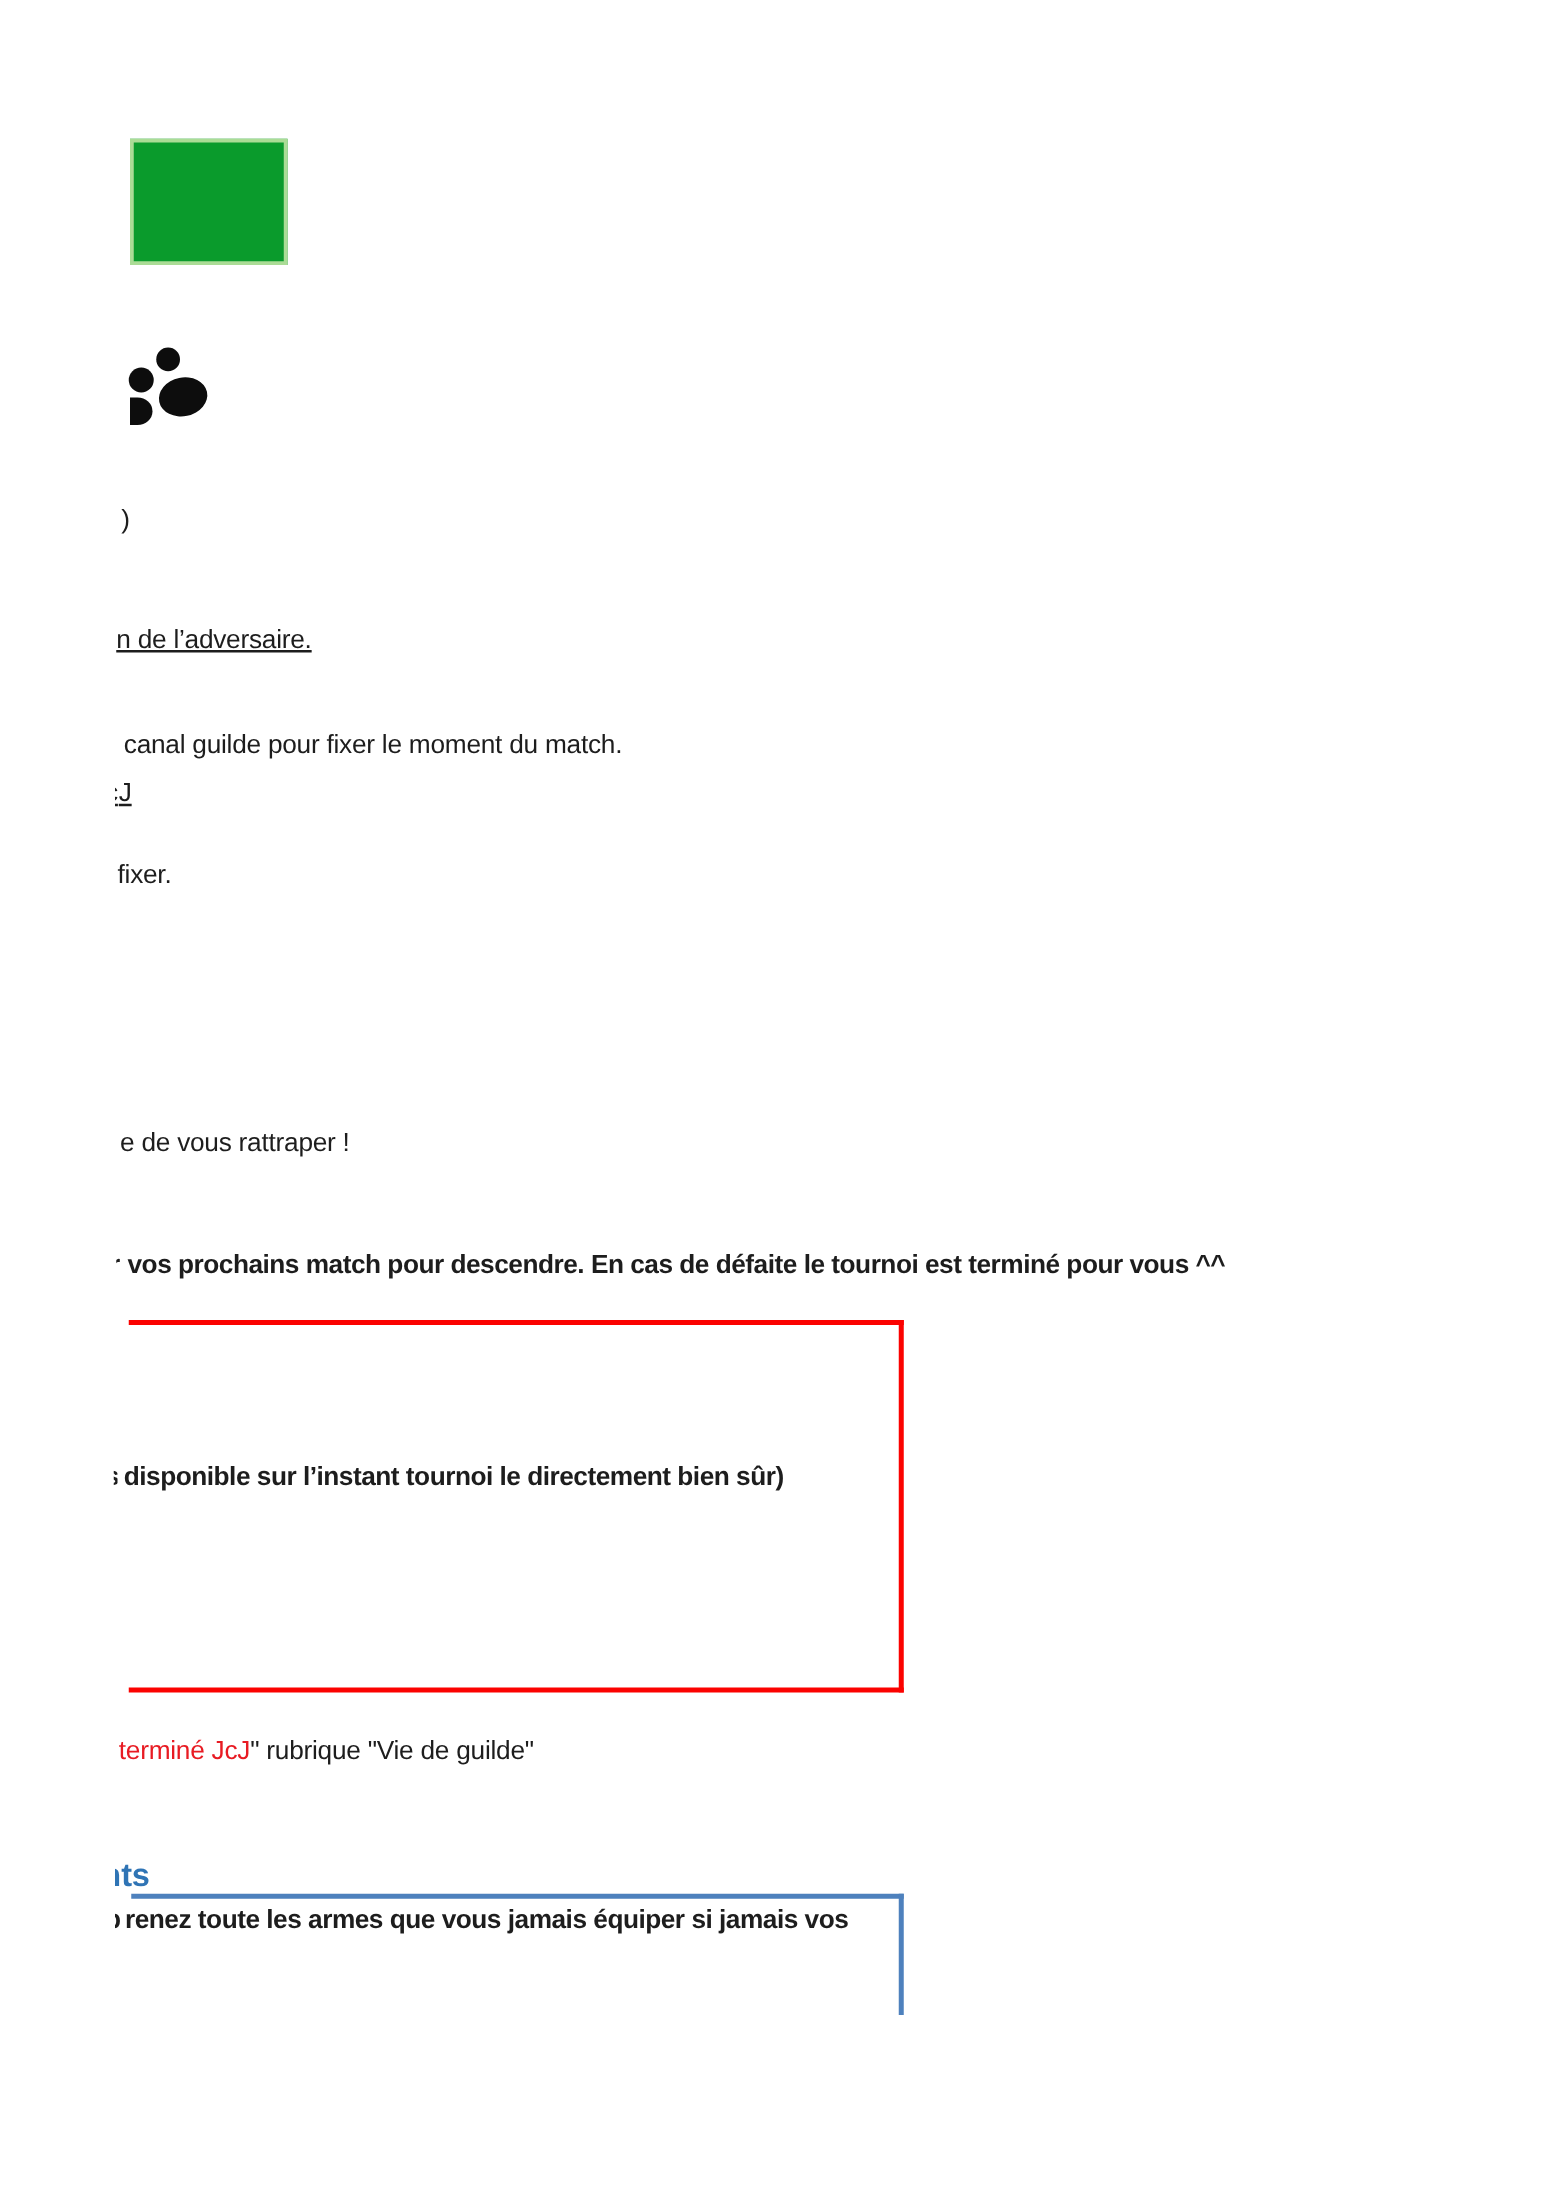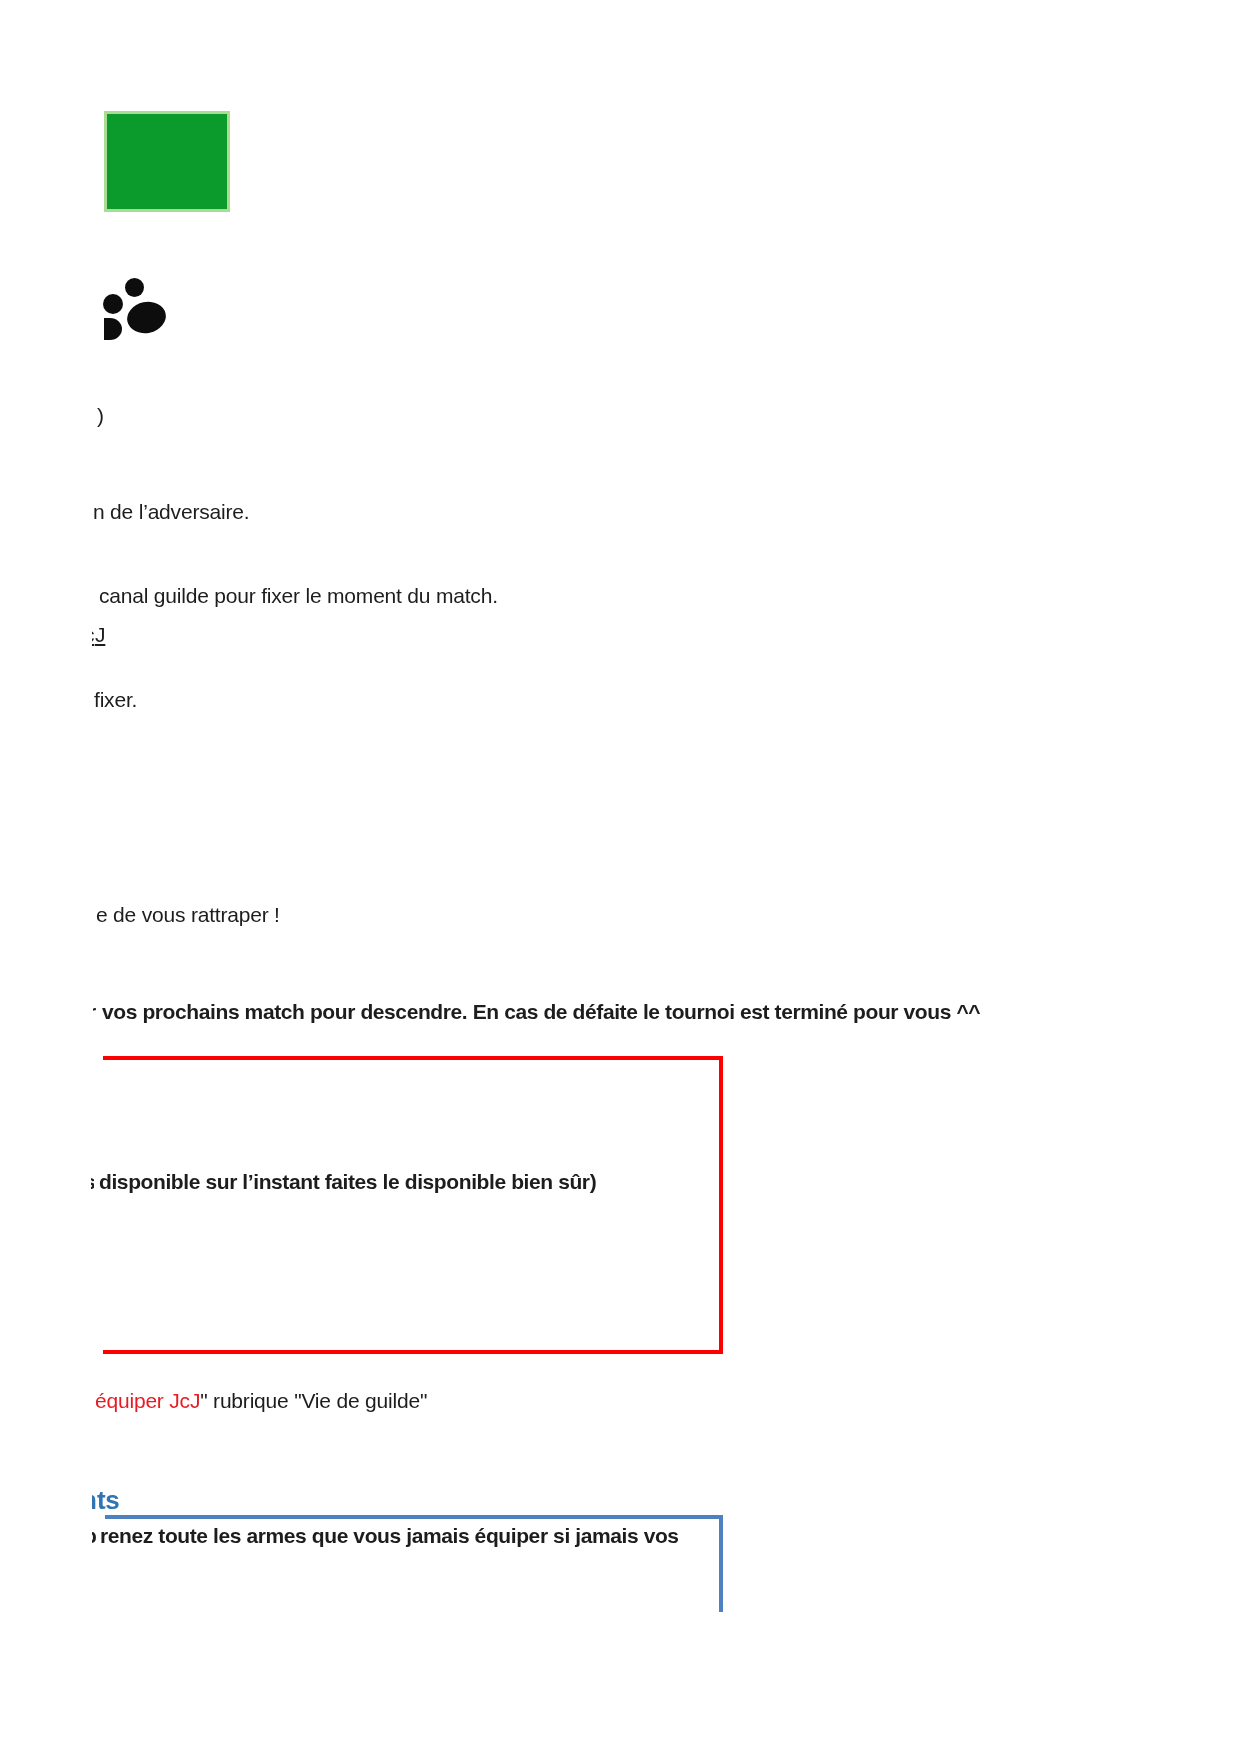--- a/index.html
+++ b/index.html
@@ -25,21 +25,21 @@
   #paw-half{left:104px;top:318px;width:18px;height:22px;border-radius:0 12px 12px 0 / 0 11px 11px 0;}
   
   .line{
     font-size:21px;line-height:26px;letter-spacing:-0.2px;
     white-space:nowrap;color:#1d1d1d;
   }
   .bold{font-weight:bold;letter-spacing:-0.4px;}
   .cut{display:inline-block;overflow:hidden;vertical-align:bottom;}
   .cut>span{display:inline-block;}
   #line-paren{left:97px;top:403px;}
-  #line-adversaire{left:93px;top:499px;}
+  #line-adversaire{left:93px;top:499px;text-decoration:underline;}
   #line-canal{left:99px;top:583px;}
   #line-jcj{left:92px;top:622px;}
   #line-jcj .lnk{text-decoration:underline;color:#1d1d1d;}
   #line-jcj .cut{width:3px;}
   #line-jcj .cut>span{margin-left:-8px;text-decoration:underline;}
   #line-nantes{left:94px;top:687px;}
   #line-rattraper{left:96px;top:902px;}
   #line-prochains{left:93px;top:999px;}
   #line-prochains .cut{width:3px;}
   #line-prochains .cut>span{margin-left:-5px;}
@@ -101,25 +101,25 @@
 
   <div class="abs line" id="line-rattraper">e de vous rattraper !</div>
 
   <div class="abs line bold" id="line-prochains">
     <span class="cut"><span>r</span></span><span class="main">vos prochains match pour descendre. En cas de défaite le tournoi est terminé pour vous ^^</span>
   </div>
 
   <div class="abs" id="red-box"></div>
 
   <div class="abs line bold" id="line-disponible">
-    <span class="cut"><span>s</span></span><span class="main">disponible sur l’instant faites le disponible bien sûr)</span>
+    <span class="cut"><span>s</span></span><span class="main">disponible sur l’instant tournoi le directement bien sûr)</span>
   </div>
 
   <div class="abs line" id="line-resultat">
-    <span class="red-text">équiper JcJ</span><span>" rubrique "Vie de guilde"</span>
+    <span class="red-text">terminé JcJ</span><span>" rubrique "Vie de guilde"</span>
   </div>
 
   <div class="abs" id="heading-frag">
     <span class="cut"><span>n</span></span><span>ts</span>
   </div>
 
   <div class="abs" id="blue-box"></div>
 
   <div class="abs line bold" id="line-armes">
     <span class="cut"><span>p</span></span><span class="main">renez toute les armes que vous jamais équiper si jamais vos</span>

